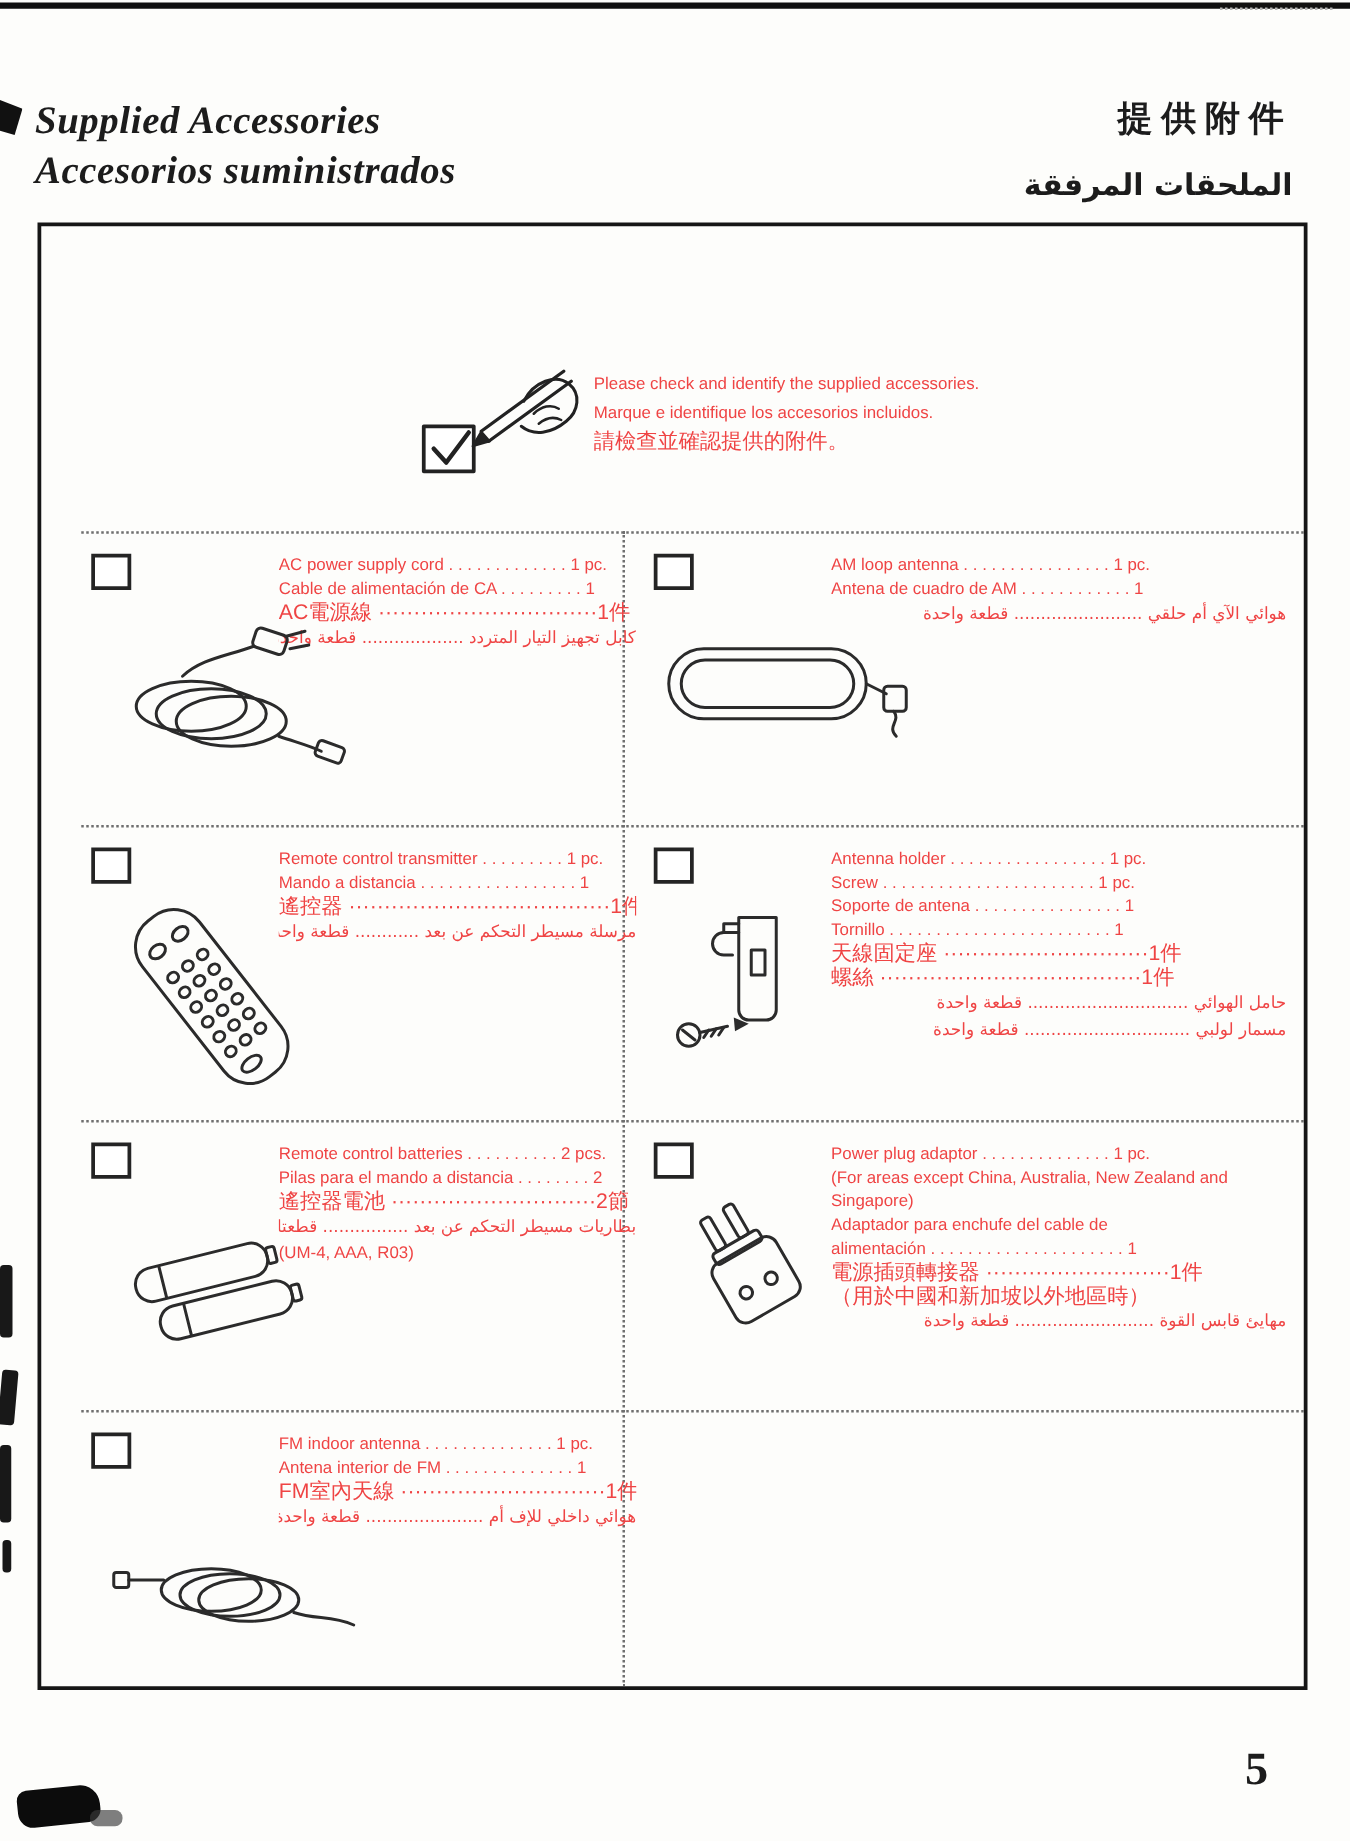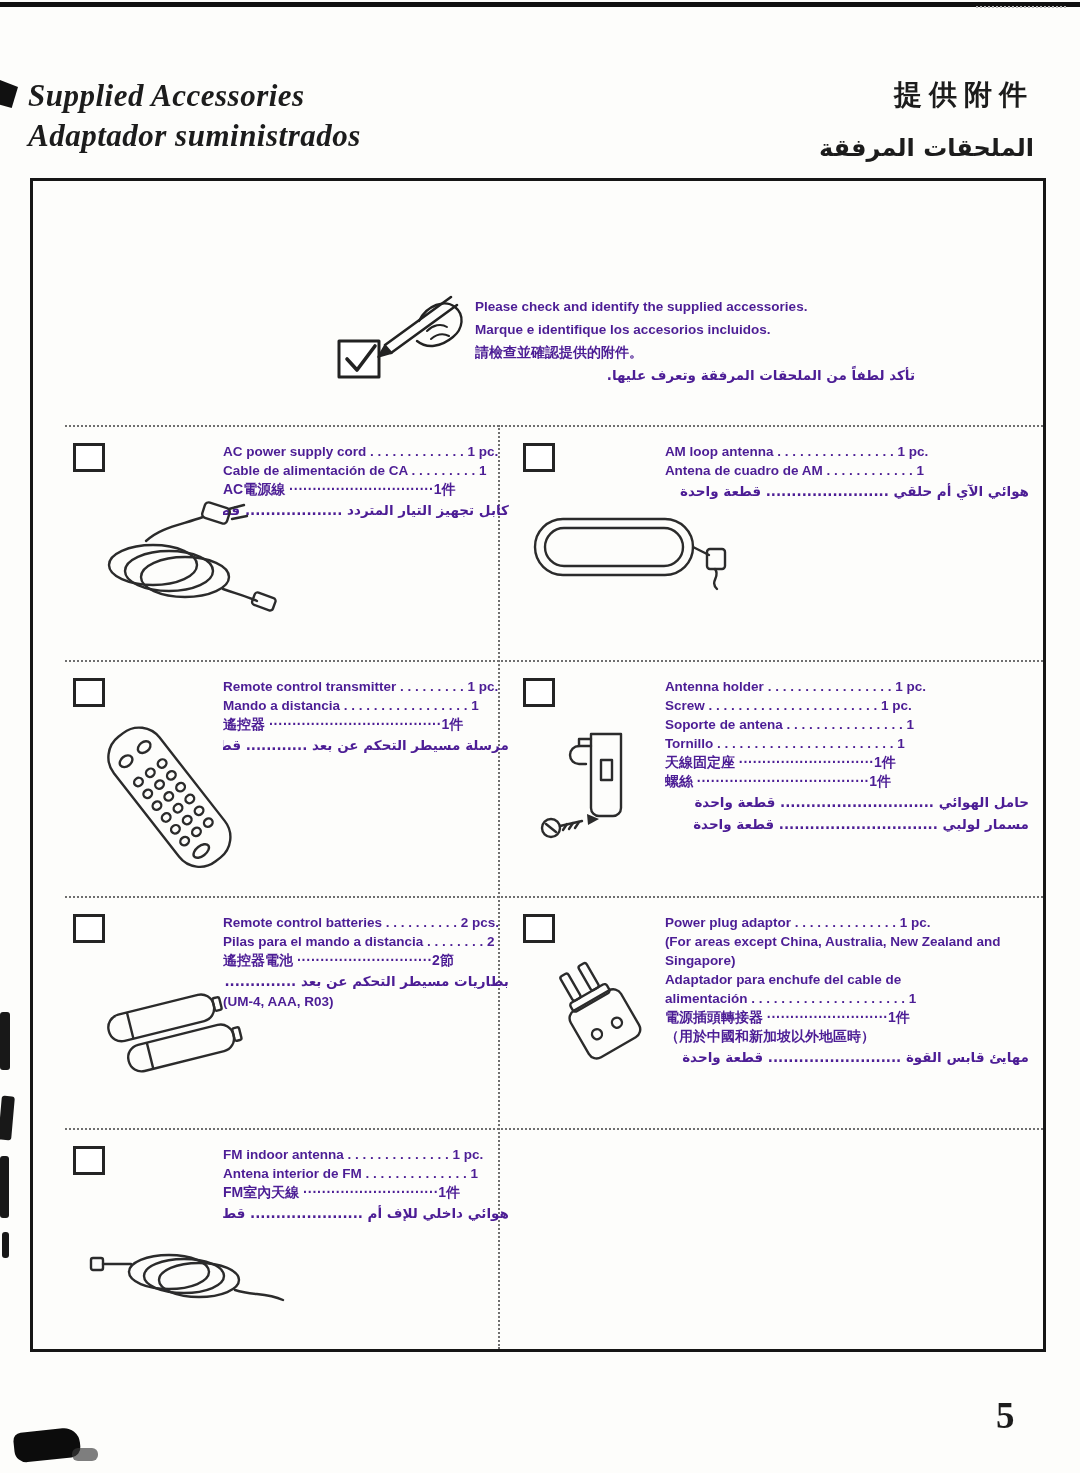--- a/index.html
+++ b/index.html
@@ -16,23 +16,23 @@
   .hdr{position:absolute;top:76px;left:28px;right:46px;display:flex;justify-content:space-between;align-items:flex-start;}
   .title-serif{font-family:"Liberation Serif",serif;font-weight:bold;font-style:italic;font-size:31px;line-height:40px;letter-spacing:.5px;}
   .title-zh{font-size:28px;font-weight:bold;letter-spacing:7px;text-align:right;}
   .title-ar{font-family:"DejaVu Sans",sans-serif;font-size:24px;font-weight:bold;margin-top:20px;text-align:right;}
   
   .main-box{position:absolute;left:30px;top:178px;width:1016px;height:1174px;border:3px solid #161616;box-sizing:border-box;}
   .intro{position:absolute;top:0;left:0;right:0;height:244px;}
   .intro-art{position:absolute;left:268px;top:98px;}
   .intro-text{position:absolute;left:442px;top:114px;width:440px;}
   
-  .ln{white-space:nowrap;overflow:hidden;font-size:13.5px;font-weight:bold;line-height:19px;color:#4c1d95;}
+  .ln{white-space:nowrap;overflow:hidden;font-size:13.5px;font-weight:normal;line-height:19px;color:#ef4444;}
   .intro-text .ln{line-height:23px;}
-  .ln.zh{font-size:14px;}
+  .ln.zh{font-size:17px;}
   .ln.ar{font-family:"DejaVu Sans",sans-serif;font-size:13.5px;line-height:22px;}
   .ln.wrap{white-space:normal;}
   
   .grid{position:absolute;top:244px;left:0;right:0;bottom:0;display:flex;flex-direction:column;}
   .vdivider{position:absolute;top:0;bottom:0;left:46%;width:0;border-left:2px dotted #6f6f6f;}
   .row{display:flex;border-top:2px dotted #6f6f6f;box-sizing:border-box;flex:0 0 auto;margin-left:32px;}
   .row.last{flex:1 1 auto;}
   .cell{position:relative;box-sizing:border-box;}
   .cell-l{width:46%;}
   .cell-r{width:54%;}
@@ -62,21 +62,21 @@
 
 <div>
 
   <div class="top-rule"></div>
   <div class="top-noise"></div>
   <div class="corner-mark"></div>
 
   <header class="hdr">
     <div>
       <div class="title-serif">Supplied Accessories</div>
-      <div class="title-serif">Adaptador suministrados</div>
+      <div class="title-serif">Accesorios suministrados</div>
     </div>
     <div>
       <div class="title-zh">提供附件</div>
       <div class="title-ar" dir="rtl">الملحقات المرفقة</div>
     </div>
   </header>
 
   <div class="main-box">
 
     <div class="intro">
@@ -88,21 +88,20 @@
           <path d="M90 74 L156 26" stroke-width="2.6"></path>
           <path d="M84 66 l7 8 l-14 4 z" fill="#222" stroke-width="1.5"></path>
           <path d="M118 42 c8 -16 26 -22 36 -14 c10 8 8 22 -2 30 c-12 10 -26 12 -36 4" stroke-width="2.4"></path>
           <path d="M126 52 c6 -6 14 -8 20 -4 M130 60 c6 -5 12 -6 18 -3" stroke-width="2"></path>
         </g>
       </svg>
       <div class="intro-text">
         <div class="ln en">Please check and identify the supplied accessories.</div>
         <div class="ln es">Marque e identifique los accesorios incluidos.</div>
         <div class="ln zh">請檢查並確認提供的附件。</div>
-        <div class="ln ar" dir="rtl">تأكد لطفاً من الملحقات المرفقة وتعرف عليها.</div>
       </div>
     </div>
 
     <div class="grid">
       <div class="vdivider"></div>
 
       <div class="row" style="height:235px">
         <div class="cell cell-l">
           <div class="cbx"></div>
           <div class="txt">

